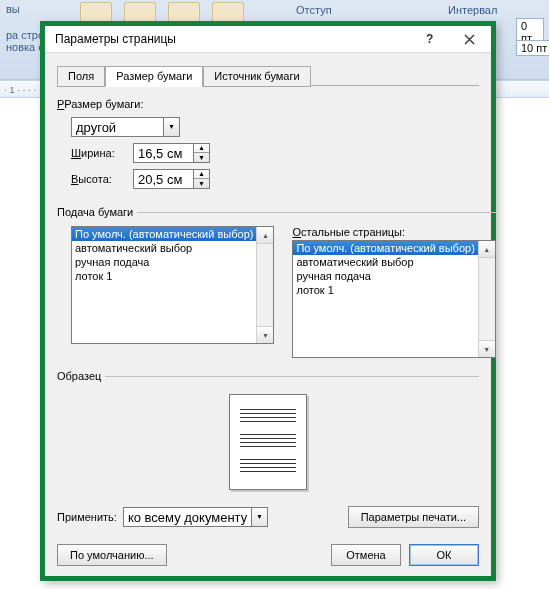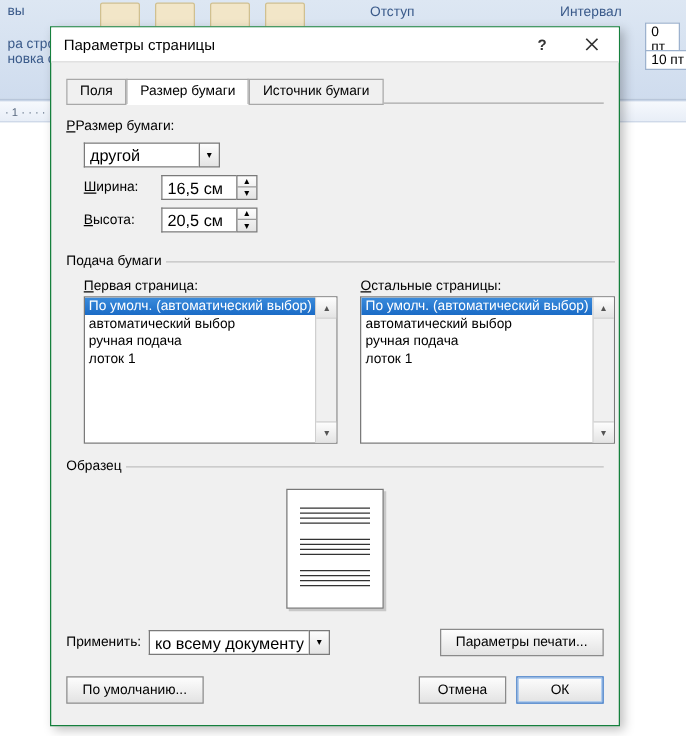--- a/index.html
+++ b/index.html
@@ -63,21 +63,21 @@
     background: #fff;
   }
 
   .dialog {
     position: absolute;
     top: 21px;
     left: 40px;
     width: 456px;
     height: 560px;
     background: #f0f0f0;
-    border: 1px solid #15803d;
+    border: 5px solid #15803d;
     box-shadow: 3px 3px 8px rgba(0,0,0,0.25);
     display: flex;
     flex-direction: column;
   }
   .titlebar {
     height: 28px;
     background: #fff;
     border-bottom: 1px solid #d8d8d8;
     display: flex;
     align-items: center;
@@ -342,21 +342,20 @@
             <div>▴</div>
             <div>▾</div>
           </div>
       </div>
     </div>
 
     <fieldset class="feed">
       <legend>Подача бумаги</legend>
       <div class="feed-cols">
         <div class="feed-col">
-          <div class="col-label"><span class="u">П</span><span>ервая страница:</span></div>
           <div class="listbox">
             <div class="items">
               <div class="item selected">По умолч. (автоматический выбор)</div>
               <div class="item">автоматический выбор</div>
               <div class="item">ручная подача</div>
               <div class="item">лоток 1</div>
             </div>
             <div class="scroll">
               <div class="sbtn">▴</div>
               <div class="sbtn last">▾</div>

